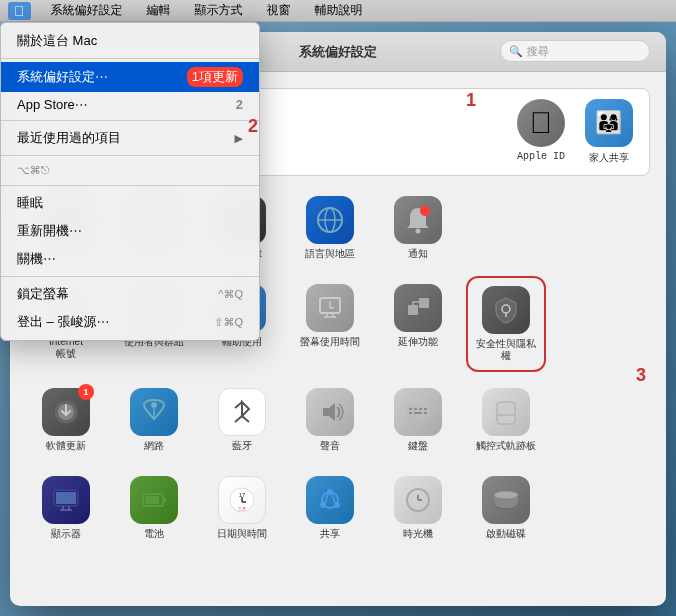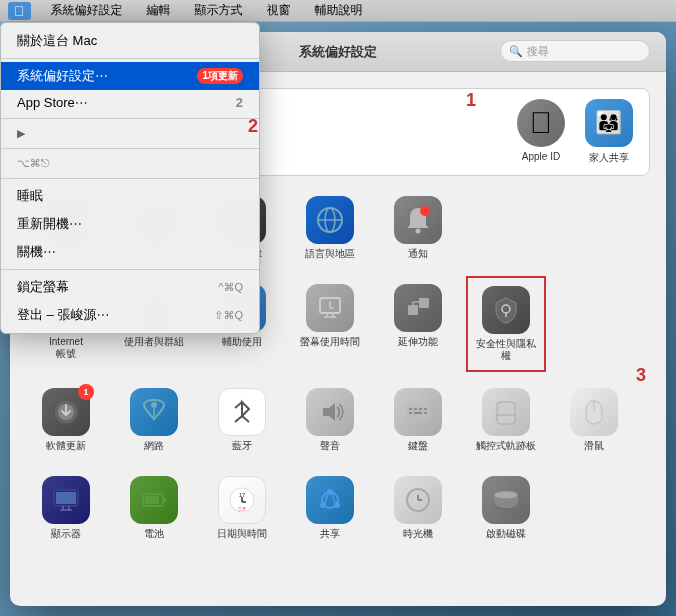--- a/index.html
+++ b/index.html
@@ -146,20 +146,21 @@
       border-radius: 12px;
       display: flex;
       align-items: center;
       justify-content: center;
       font-size: 28px;
     }
     .top-icon-item .icon-label {
       font-size: 10px;
       color: #333;
       text-align: center;
+      font-family: Liberation Mono, monospace;
     }
 
     
     .grid-row {
       display: flex;
       gap: 8px;
       margin-bottom: 8px;
       justify-content: flex-start;
     }
 
@@ -168,21 +169,21 @@
       flex-direction: column;
       align-items: center;
       gap: 4px;
       width: 80px;
       padding: 8px 4px;
       border-radius: 8px;
       cursor: pointer;
     }
     .pref-item.highlighted {
       border: 2px solid #cc3333;
-      border-radius: 0;
+      border-radius: 12px;
     }
     .pref-icon {
       width: 48px;
       height: 48px;
       border-radius: 12px;
       display: flex;
       align-items: center;
       justify-content: center;
       font-size: 26px;
       position: relative;
@@ -247,24 +248,24 @@
     .menu-item .shortcut {
       font-size: 11px;
       color: #888;
       display: flex;
       gap: 2px;
       align-items: center;
     }
     .menu-item .badge-inline {
       background: #ff3b30;
       color: white;
-      font-size: 10px;
+      font-size: 13px;
       padding: 1px 5px;
       border-radius: 8px;
-      font-weight: bold;
+      font-weight: normal;
     }
     .menu-separator {
       height: 1px;
       background: #ccc;
       margin: 3px 0;
     }
     .menu-item .arrow {
       font-size: 11px;
       color: #666;
     }
@@ -596,29 +597,20 @@
         </div>
         <div class="pref-item">
           <div class="pref-icon icon-trackpad">
             <svg width="30" height="30" viewBox="0 0 30 30">
                 <rect x="6" y="5" width="18" height="22" rx="3" fill="#ccc" stroke="#aaa" stroke-width="1"></rect>
                 <line x1="6" y1="18" x2="24" y2="18" stroke="#aaa" stroke-width="1"></line>
               </svg>
           </div>
           <div class="pref-label">觸控式軌跡板</div>
         </div>
-        <div class="pref-item">
-          <div class="pref-icon icon-mouse">
-            <svg width="30" height="30" viewBox="0 0 30 30">
-                <path d="M15 4 C10 4 7 8 7 14 L7 20 C7 24 11 27 15 27 C19 27 23 24 23 20 L23 14 C23 8 20 4 15 4Z" fill="#ddd" stroke="#bbb" stroke-width="1"></path>
-                <line x1="15" y1="4" x2="15" y2="14" stroke="#bbb" stroke-width="1"></line>
-              </svg>
-          </div>
-          <div class="pref-label">滑鼠</div>
-        </div>
       </div>
 
       <div class="grid-row">
         <div class="pref-item">
           <div class="pref-icon icon-display">
             <svg width="30" height="30" viewBox="0 0 30 30">
                 <rect x="3" y="5" width="24" height="16" rx="2" fill="#2a2a7a" stroke="#4a4a9a" stroke-width="1"></rect>
                 <rect x="5" y="7" width="20" height="12" fill="#4a6aaa"></rect>
                 <path d="M12 21 L12 25 M18 21 L18 25 M9 25 L21 25" stroke="#6a6aaa" stroke-width="1.5"></path>
               </svg>
@@ -695,20 +687,21 @@
   <div class="menu-item selected">
     <span>系統偏好設定⋯</span>
     <span class="badge-inline">1項更新</span>
   </div>
   <div class="menu-item">
     <span>App Store⋯</span>
     <span style="color:#888;font-size:13px;font-weight:bold;">2</span>
   </div>
   <div class="menu-separator"></div>
   <div class="menu-item">
+    <span>最近使用過的項目</span>
     <span class="arrow">▶</span>
   </div>
   <div class="menu-separator"></div>
   <div class="menu-item">
     <span class="shortcut">
       <span>⌥⌘⎋</span>
     </span>
   </div>
   <div class="menu-separator"></div>
   <div class="menu-item">

